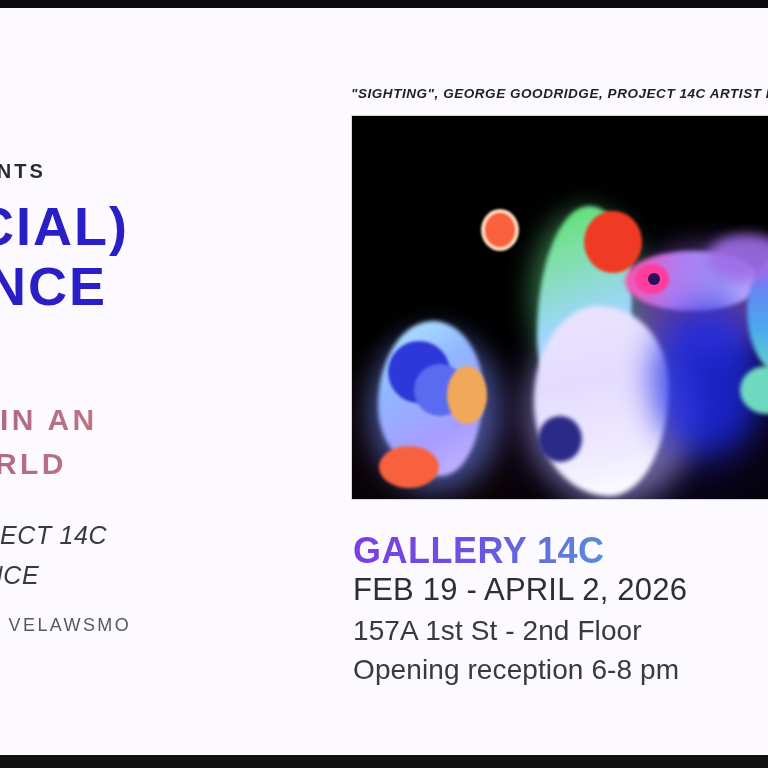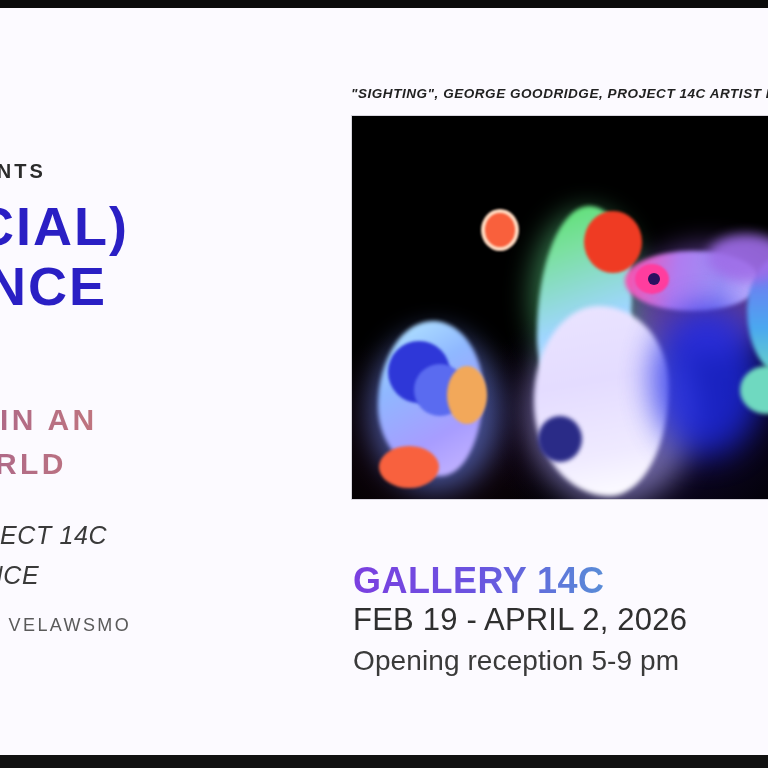--- a/index.html
+++ b/index.html
@@ -143,21 +143,21 @@
       radial-gradient(60% 55% at 72% 78%, #14093a 0%, rgba(8,4,22,0) 70%),
       radial-gradient(45% 40% at 20% 84%, #1b0716 0%, rgba(6,2,10,0) 72%),
       #000000;
   }
   .blob { position:absolute; border-radius:50%; filter:blur(0.6px); }
   .glow { position:absolute; border-radius:50%; filter:blur(14px); opacity:.55; }
 
   
   .gallery-block {
     position:absolute;
-    left:353px; top:552px;
+    left:353px; top:522px;
     width:410px;
   }
   .gallery-name {
     font-size:36px;
     font-weight:700;
     letter-spacing:0.5px;
     line-height:1.18;
     white-space:nowrap;
     background:linear-gradient(90deg,#7b3fe0 0%,#6a53e0 30%,#5a86d8 58%,#57b6cf 82%,#63c8c8 100%);
     -webkit-background-clip:text;
@@ -236,19 +236,20 @@
           <div class="blob" style="left: 300px; top: 190px; width: 110px; height: 150px; background: rgb(29, 42, 232); border-radius: 50%; filter: blur(16px); opacity: 0.8;"></div>
           <div class="blob" style="left: 395px; top: 140px; width: 70px; height: 120px; background: linear-gradient(rgb(125, 108, 242) 0%, rgb(74, 168, 240) 60%, rgb(105, 214, 196) 100%); border-radius: 50% 50% 45% 55% / 45% 55%; filter: blur(2.2px); opacity: 1;"></div>
           <div class="blob" style="left: 388px; top: 250px; width: 54px; height: 48px; background: rgb(111, 217, 192); filter: blur(2px); opacity: 1;"></div>
           <div class="blob" style="left: 355px; top: 118px; width: 80px; height: 48px; background: rgb(159, 109, 232); filter: blur(6px); opacity: 0.9;"></div>
         </div>
     </div>
 
     <div class="gallery-block">
       <div class="gallery-name">GALLERY 14C</div>
       <div class="gallery-dates">FEB 19 - APRIL 2, 2026</div>
-      <div class="gallery-recep">Opening reception 5-9 pm</div>
+      <div class="gallery-addr">157A 1st St - 2nd Floor</div>
+      <div class="gallery-recep">Opening reception 6-8 pm</div>
     </div>
 
   </div>
 
   <div class="bar-bottom"></div>
 </div>
 
 </body></html>

